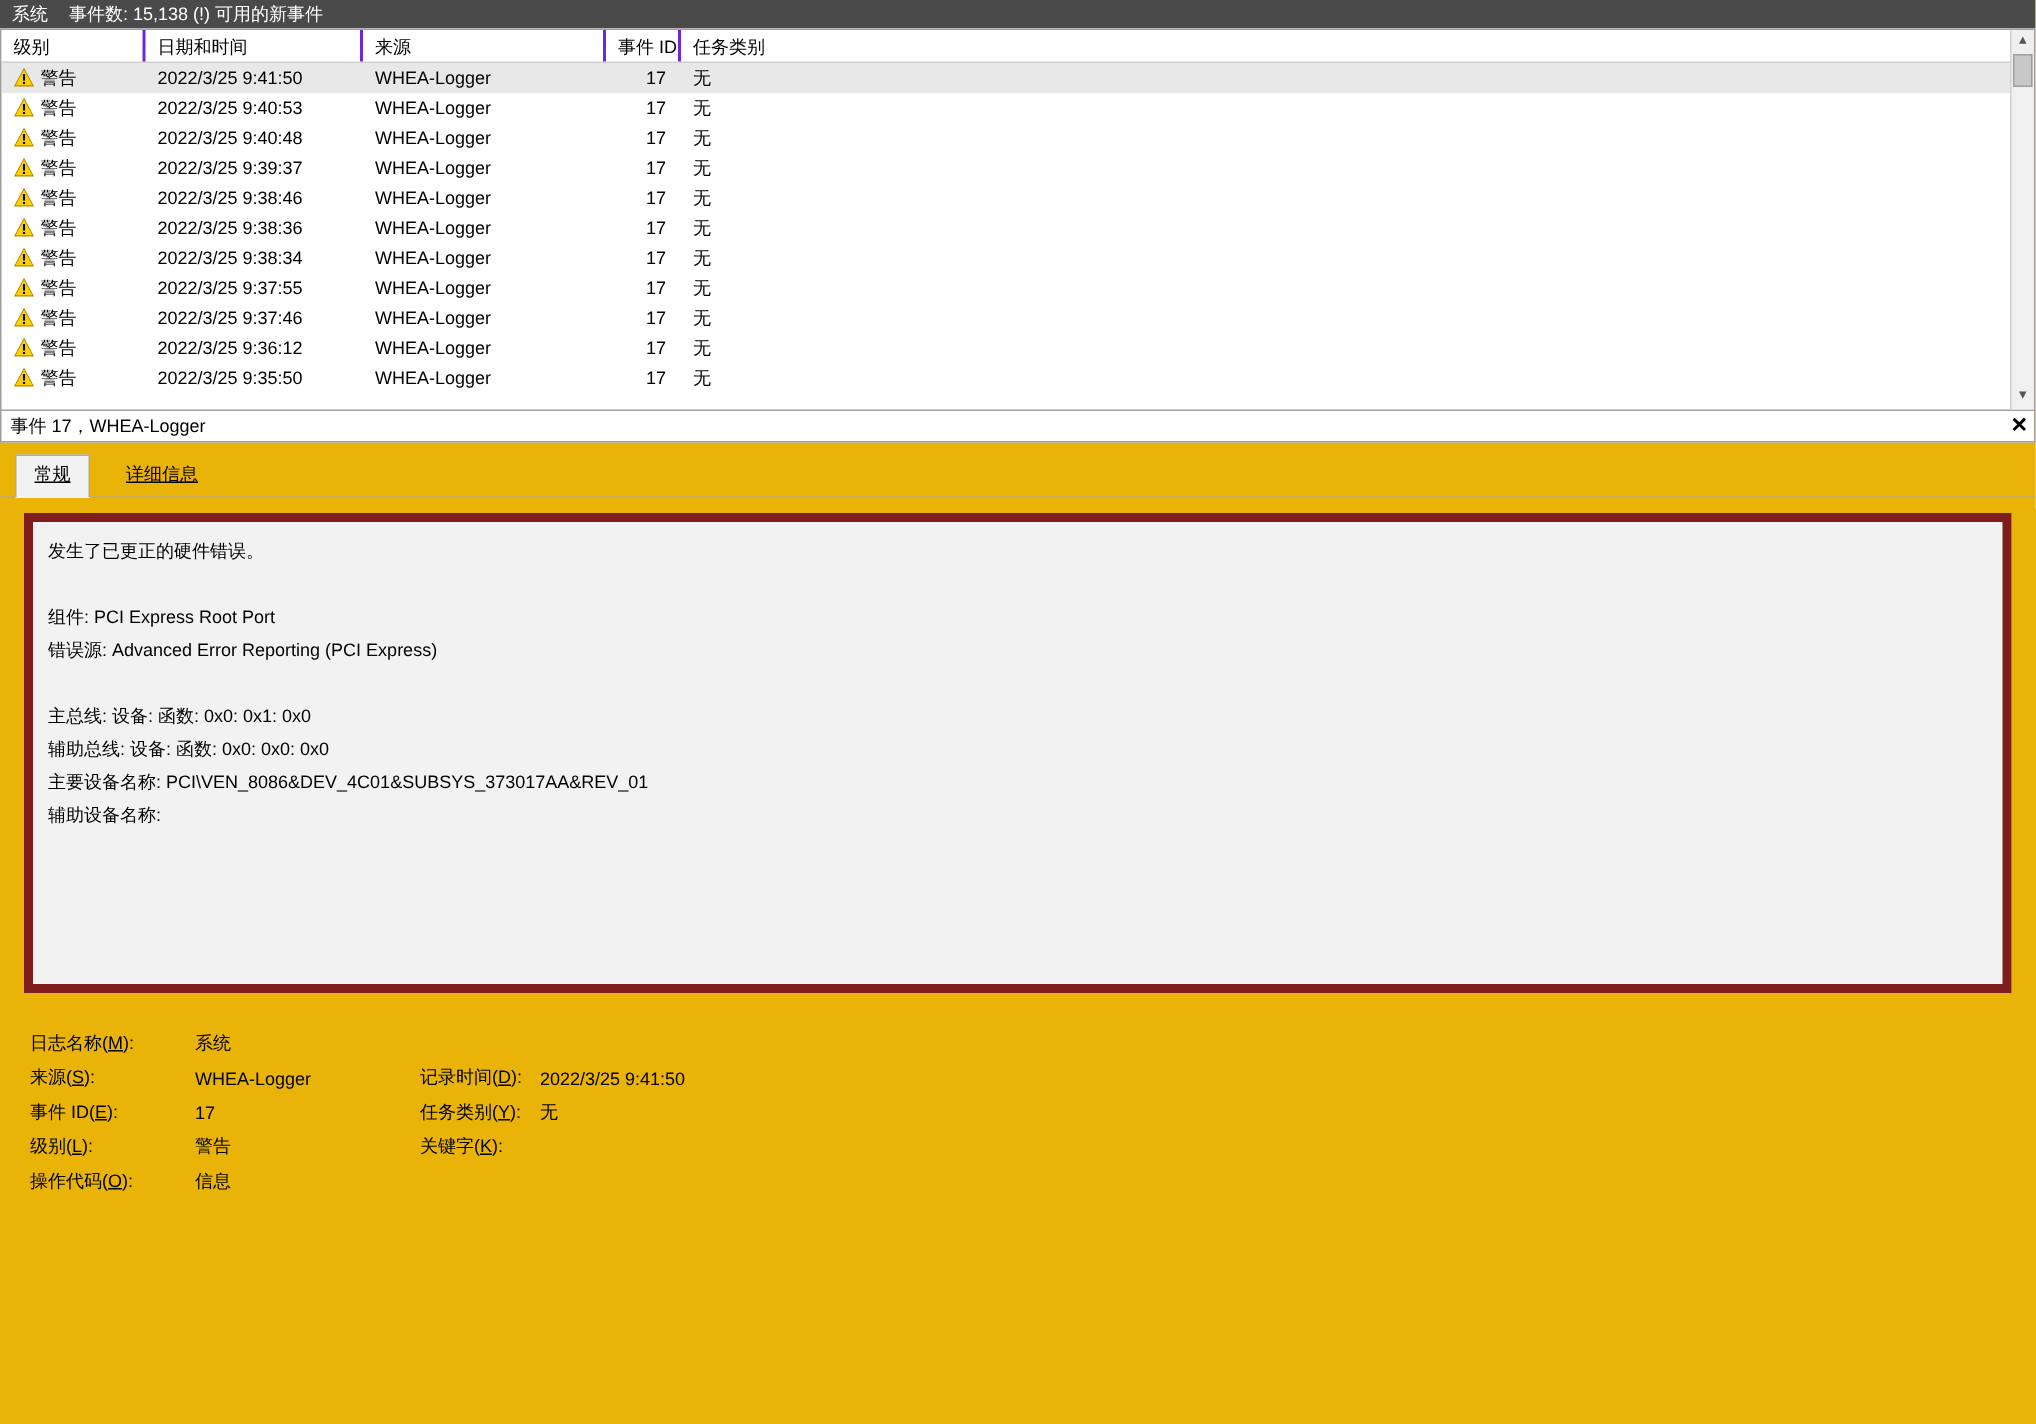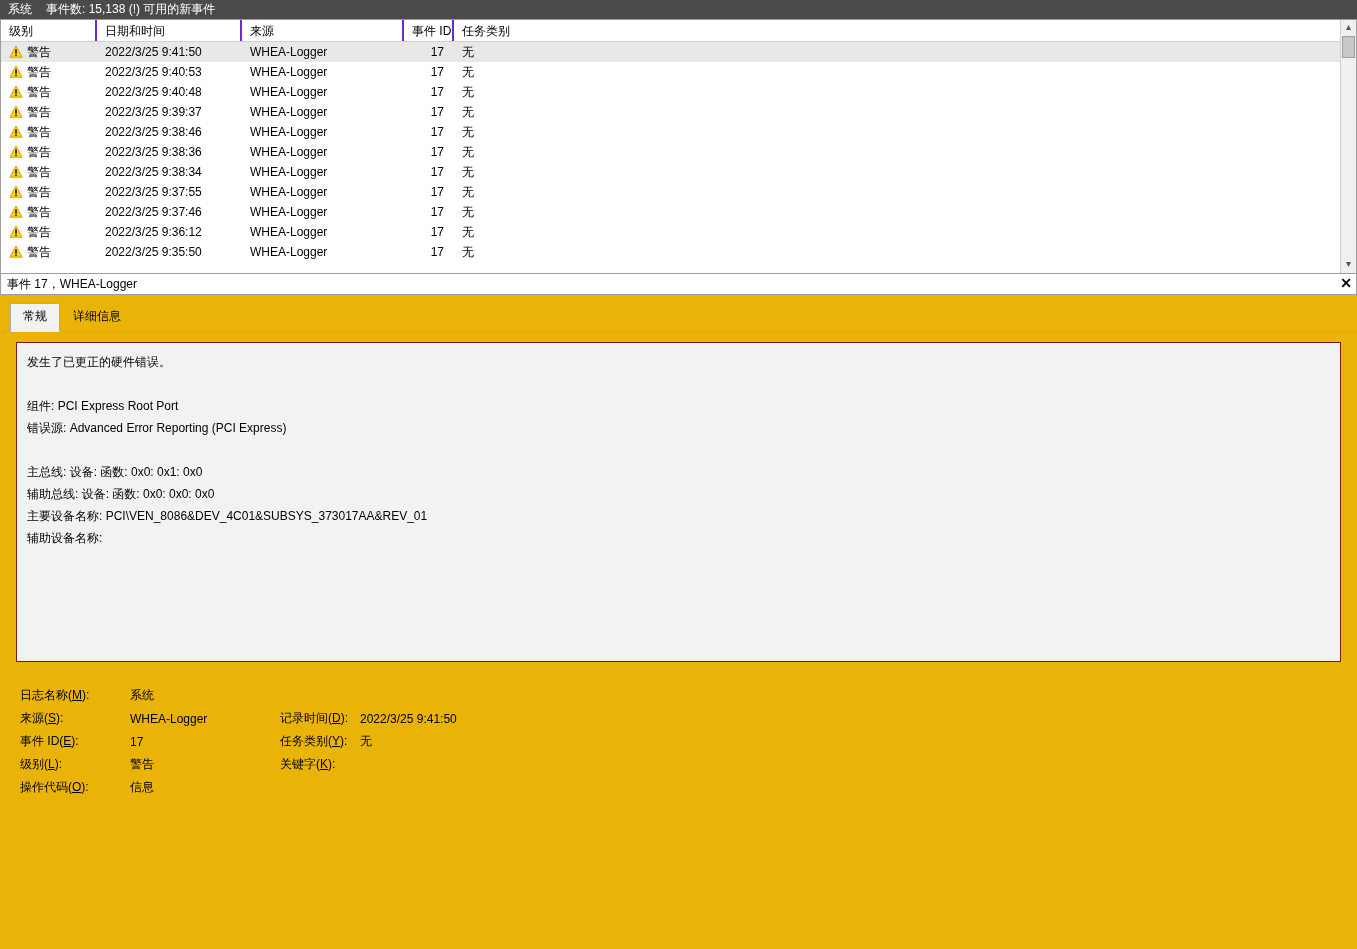--- a/index.html
+++ b/index.html
@@ -28,25 +28,25 @@
 .warn-ico svg { display:block; }
 .scroll-v { width:16px; background:#f0f0f0; border-left:1px solid #d0d0d0; position:relative; }
 .scroll-v .arrow { height:16px; text-align:center; line-height:14px; color:#555; font-size:10px; cursor:pointer; }
 .scroll-v .track { position:absolute; top:16px; bottom:16px; left:0; right:0; }
 .scroll-v .thumb { position:absolute; top:0; left:1px; right:1px; height:22px; background:#c8c8c8; border:1px solid #9e9e9e; border-radius:0; }
 .scroll-v .arrow.bot { position:absolute; bottom:0; left:0; right:0; }
 
 .detail { background:#eab308; height:675px; display:flex; flex-direction:column; }
 .detail-title { background:#fff; border:1px solid #9e9e9e; border-top:none; height:21px; display:flex; align-items:center; padding:0 6px; font-family:SimSun,monospace; font-size:12px; position:relative; }
 .detail-title .close { position:absolute; right:4px; top:1px; font-family:Arial; font-weight:bold; font-size:14px; cursor:pointer; }
-.tabs { display:flex; padding:8px 0 0 10px; gap:0; }
+.tabs { display:flex; padding:8px 0 0 10px; gap:11px;text-decoration:underline; }
 .tab { padding:4px 12px 6px; border:1px solid transparent; cursor:pointer; background:transparent; position:relative; }
 .tab.active { background:#f2f2f2; border:1px solid #aaa; border-bottom:1px solid #f2f2f2; z-index:2; }
 .tab-strip-line { border-bottom:1px solid #aaa; margin-top:-1px; }
-.desc-box { margin:10px 16px 6px 16px; border:1px solid #7f1d1d; background:#f2f2f2; height:320px; padding:8px 10px; line-height:22px; color:#000; }
+.desc-box { margin:10px 16px 6px 16px; border:6px solid #7f1d1d; background:#f2f2f2; height:320px; padding:8px 10px; line-height:22px; color:#000; }
 .desc-box div { white-space:pre-wrap; }
 .props { margin:16px 20px 0 20px; }
 .prow { display:flex; height:23px; align-items:center; }
 .plabel { width:110px; color:#000; }
 .pval   { width:150px; color:#000; }
 .plabel2{ width:80px; color:#000; }
 .pval2  { color:#000; }
 .plabel u, .plabel2 u { text-decoration:underline; }
 .link { color:#1a4ec8; text-decoration:underline; cursor:pointer; }
 </style>

